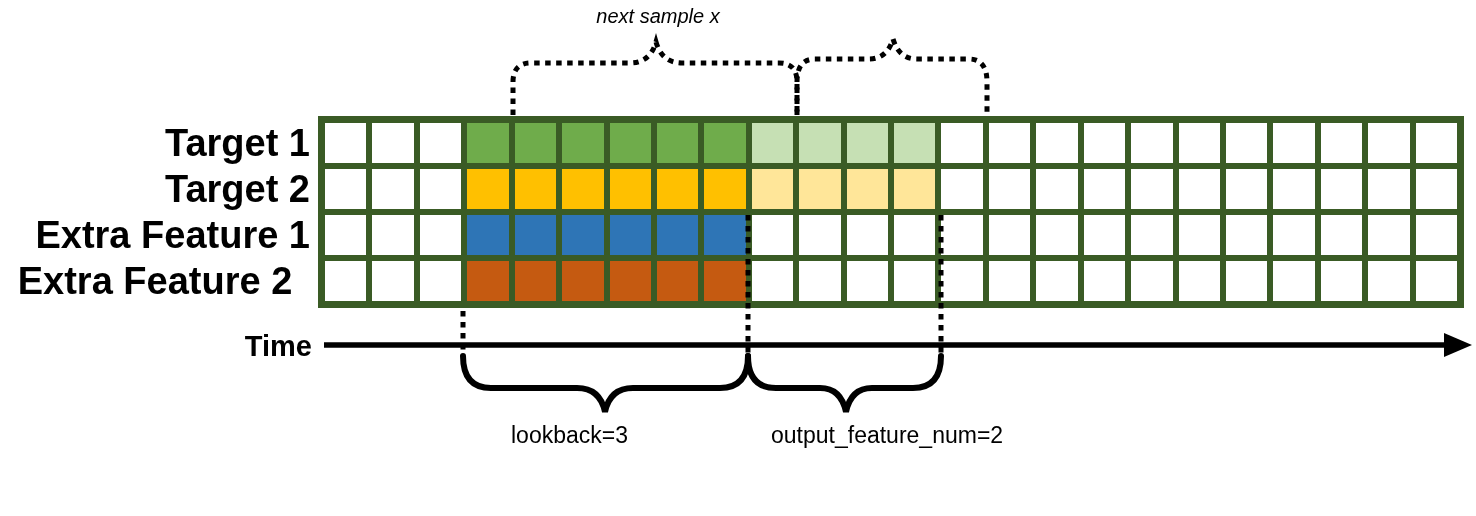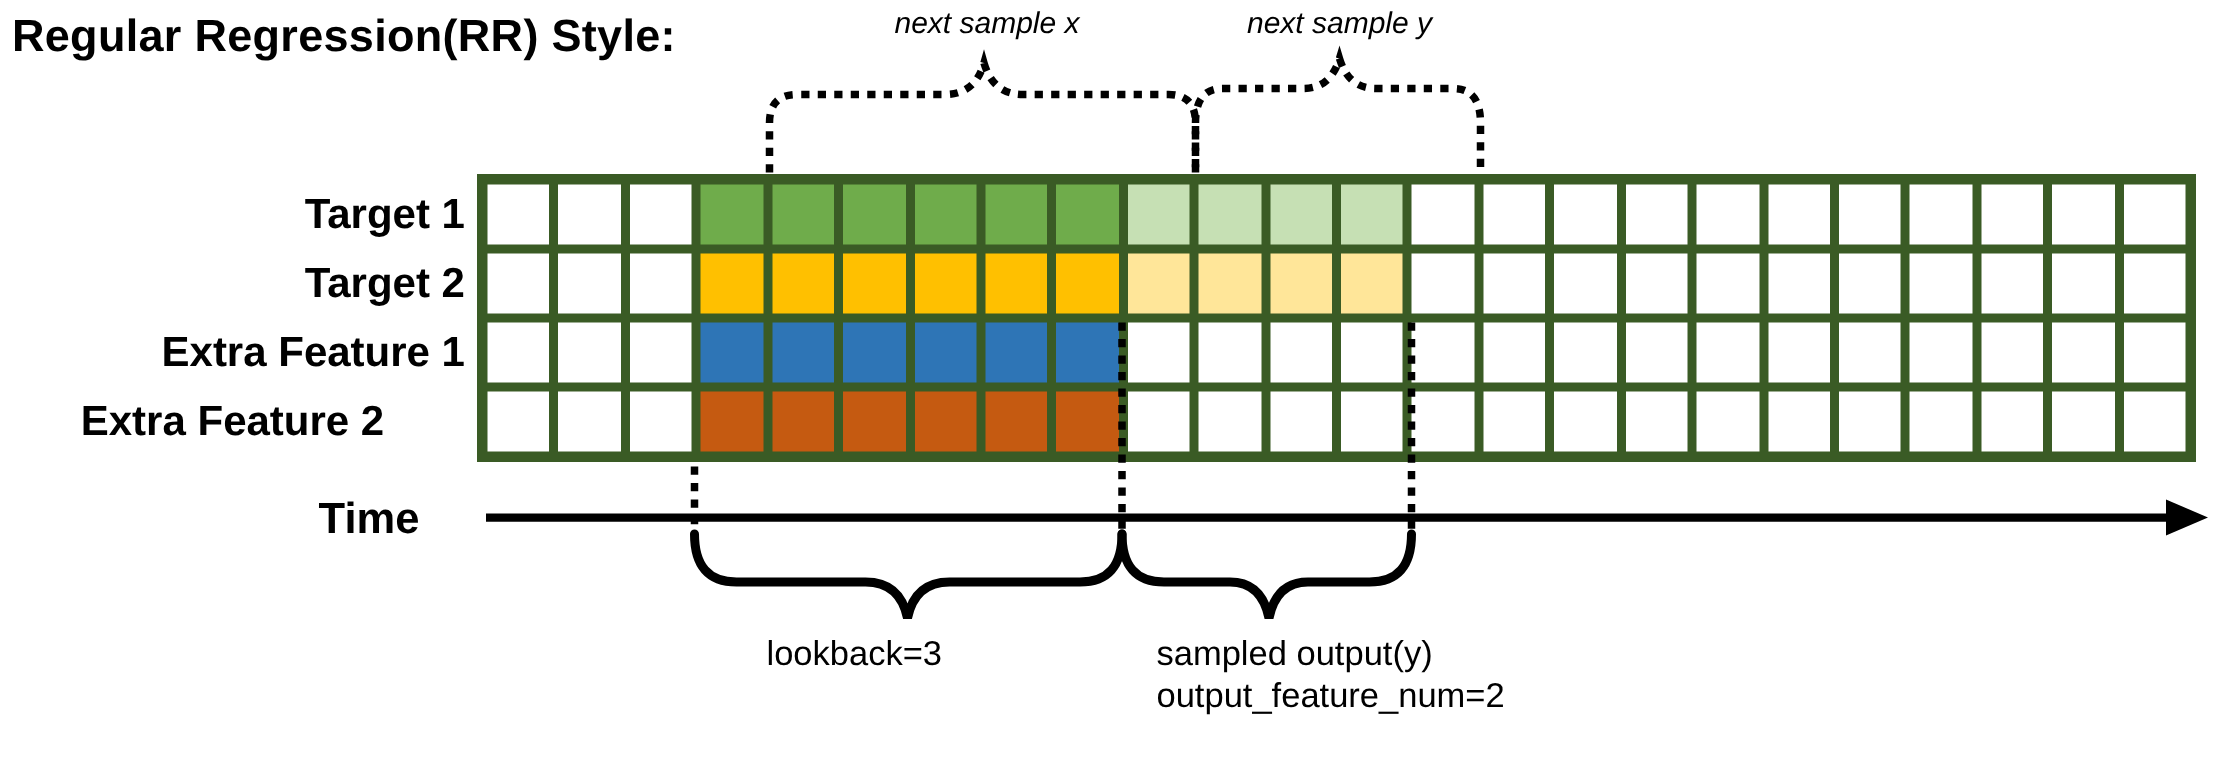--- a/index.html
+++ b/index.html
@@ -29,21 +29,21 @@
   }
   .label-x { left: 548px; }
   .label-y { left: 783px; }
   .row-label {
     position: absolute;
     left: 0;
     width: 310px;
     height: 40px;
     line-height: 40px;
     text-align: right;
-    font-size: 28px;
+    font-size: 38px;
     font-weight: bold;
     white-space: nowrap;
   }
   .row-label-0 { top: 123px; }
   .row-label-1 { top: 169px; text-align: right; }
   .row-label-2 { top: 215px; }
   .row-label-3 { top: 261px; text-align: center; }
   .grid {
     position: absolute;
     left: 318px; top: 116px;
@@ -56,43 +56,41 @@
   .cell { width: 100%; height: 100%; }
   .overlay {
     position: absolute;
     left: 0; top: 0;
     pointer-events: none;
   }
   .time-label {
     position: absolute;
     left: 180px; top: 330px;
     width: 132px;
-    text-align: center;
+    text-align: right;
     font-size: 29px;
     font-weight: bold;
   }
   .caption {
     position: absolute;
     top: 421px;
     font-size: 23px;
     line-height: 28px;
     white-space: nowrap;
   }
   .caption-input { left: 511px; }
   .caption-output { left: 771px; }
 </style>
 </head>
 <body>
 
 <div class="canvas">
 
-  <div class="title">Regular Regression(RR) Style:</div>
 
   <div class="top-label label-x">next sample x</div>
-  <div class="top-label label-y">next sample y</div>
 
   <div class="row-label row-label-0">Target 1</div>
   <div class="row-label row-label-1">Target 2</div>
   <div class="row-label row-label-2">Extra Feature 1</div>
   <div class="row-label row-label-3">Extra Feature 2</div>
 
   <div class="grid" id="grid" style="background: rgb(58, 91, 37); grid-template-columns: repeat(24, 1fr); grid-template-rows: repeat(4, 1fr);">
       <div class="cell" style="background: rgb(255, 255, 255);"></div>
       <div class="cell" style="background: rgb(255, 255, 255);"></div>
       <div class="cell" style="background: rgb(255, 255, 255);"></div>
@@ -209,17 +207,16 @@
     <path d="M748,356 Q748,388 776,388 H820 Q841,388 846,412 Q851,388 872,388 H913 Q941,388 941,356" fill="none" stroke="#000" stroke-width="6" stroke-linecap="round"></path>
   </svg>
 
   <div class="time-label">Time</div>
 
   <div class="caption caption-input">
     <div>lookback=3</div>
   </div>
 
   <div class="caption caption-output">
-    <div>sampled output(y)</div>
     <div>output_feature_num=2</div>
   </div>
 
 </div>
 
 </body></html>

